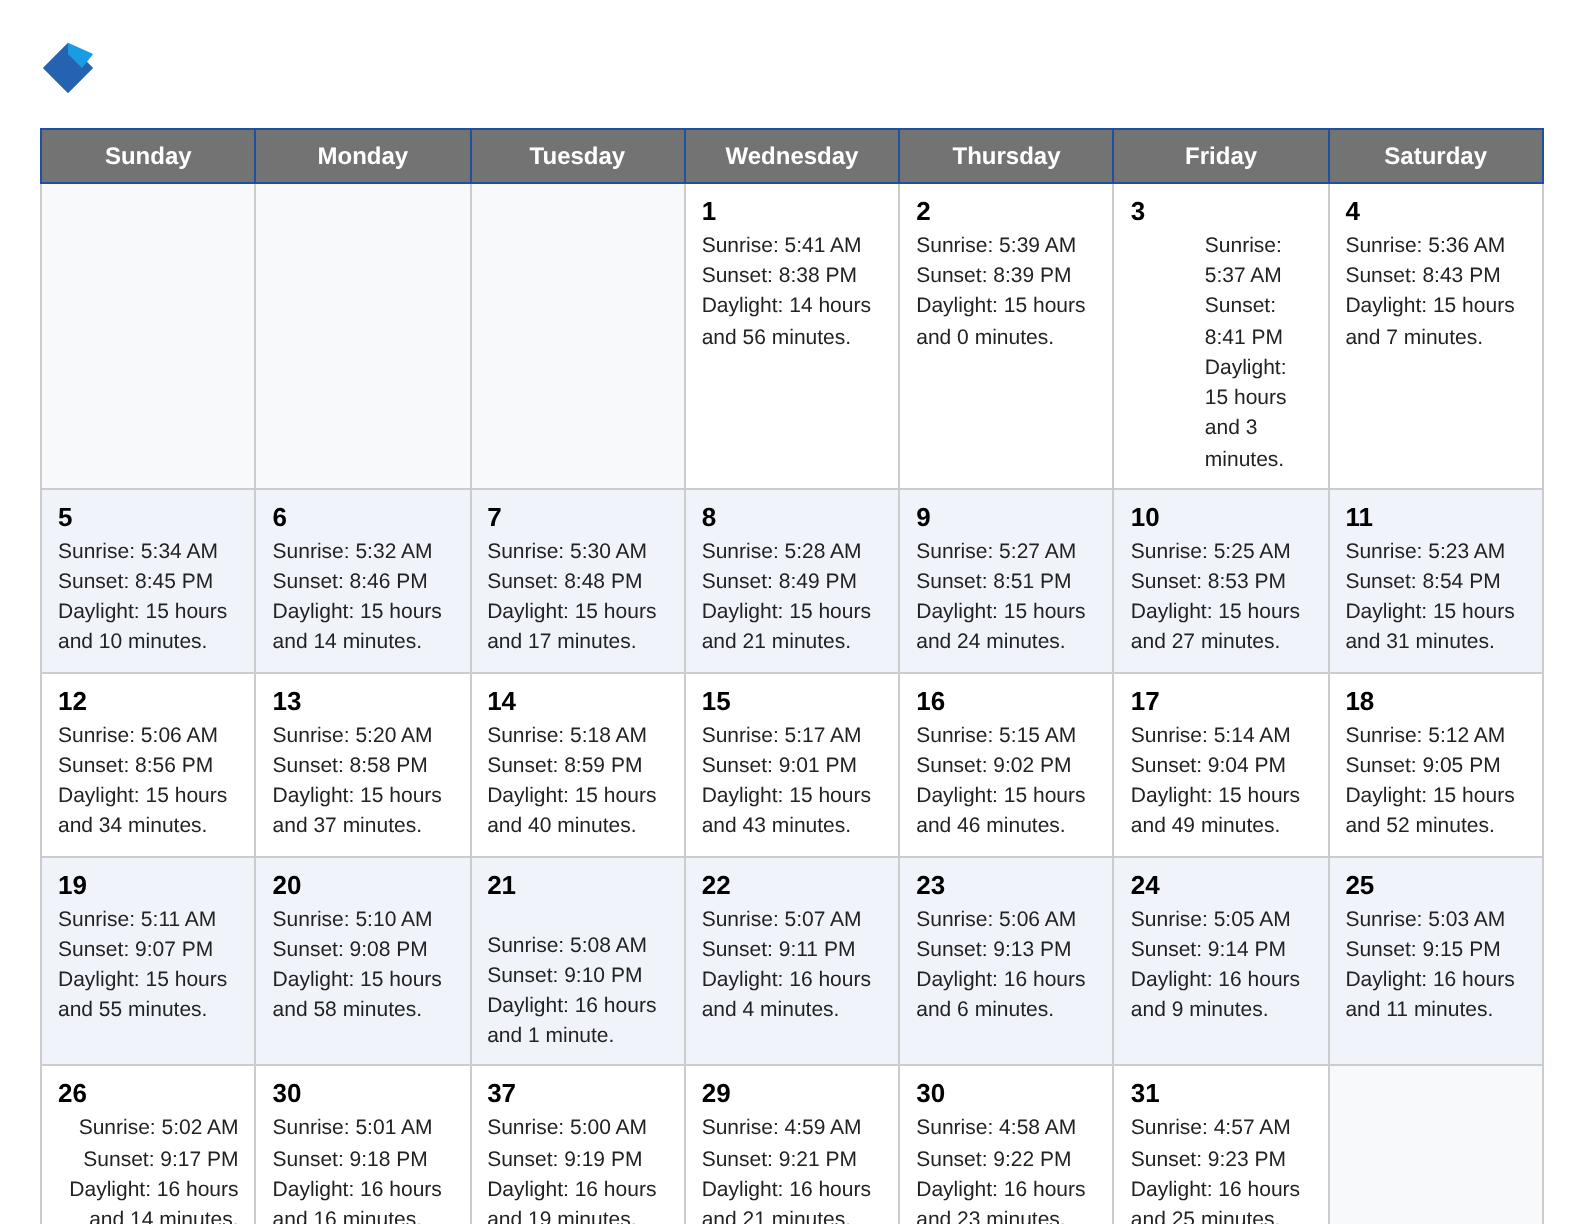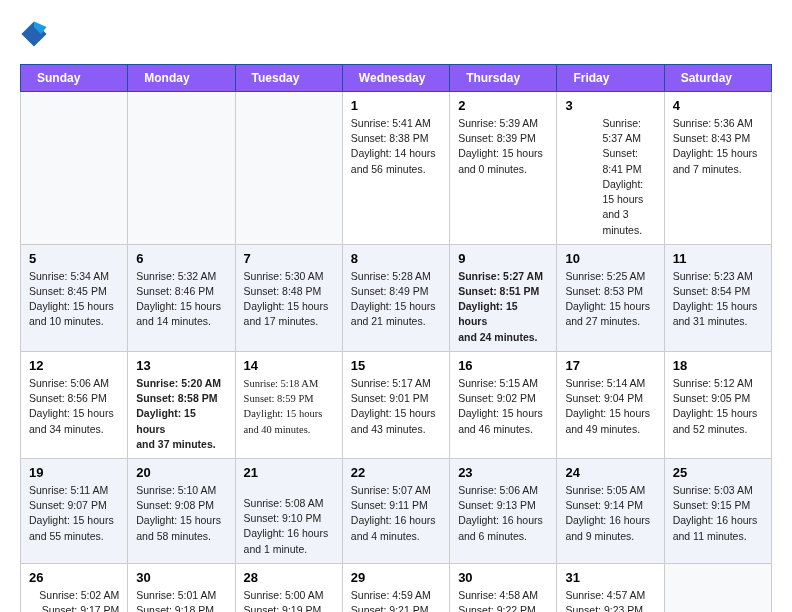--- a/index.html
+++ b/index.html
@@ -46,26 +46,26 @@
       font-size: 16px;
       font-weight: normal;
       color: #1a1a2e;
     }
     table {
       width: 100%;
       border-collapse: collapse;
       font-size: 11px;
     }
     thead tr th {
-      background: #8b5cf6;
+      background: #737373;
       color: #fff;
       font-weight: bold;
       font-size: 12px;
-      padding: 6px 16px;
-      text-align: left;
+      padding: 6px 4px;
+      text-align: center;
       border: 1px solid #1e50a0;
     }
     tbody tr td {
       border: 1px solid #ccc;
       padding: 6px 8px;
       vertical-align: top;
       width: 14.28%;
       min-height: 80px;
     }
     tbody tr:nth-child(odd) td {
@@ -181,21 +181,21 @@
         </td>
         <td>
           <span class="day-num">8</span>
           <div class="day-info" style="white-space: pre-line;">Sunrise: 5:28 AM
 Sunset: 8:49 PM
 Daylight: 15 hours
 and 21 minutes.</div>
         </td>
         <td>
           <span class="day-num">9</span>
-          <div class="day-info" style="white-space: pre-line; font-weight: bold;">Sunrise: 5:27 AM
+          <div class="day-info" style="white-space: pre-line;">Sunrise: 5:27 AM
 Sunset: 8:51 PM
 Daylight: 15 hours
 and 24 minutes.</div>
         </td>
         <td>
           <span class="day-num">10</span>
           <div class="day-info" style="white-space: pre-line;">Sunrise: 5:25 AM
 Sunset: 8:53 PM
 Daylight: 15 hours
 and 27 minutes.</div>
@@ -211,28 +211,28 @@
       <tr>
         <td>
           <span class="day-num">12</span>
           <div class="day-info" style="white-space: pre-line;">Sunrise: 5:06 AM
 Sunset: 8:56 PM
 Daylight: 15 hours
 and 34 minutes.</div>
         </td>
         <td>
           <span class="day-num">13</span>
-          <div class="day-info" style="white-space: pre-line; font-weight: bold;">Sunrise: 5:20 AM
+          <div class="day-info" style="white-space: pre-line;">Sunrise: 5:20 AM
 Sunset: 8:58 PM
 Daylight: 15 hours
 and 37 minutes.</div>
         </td>
         <td>
           <span class="day-num">14</span>
-          <div class="day-info" style="white-space: pre-line; font-family: Liberation Serif, serif;">Sunrise: 5:18 AM
+          <div class="day-info" style="white-space: pre-line;">Sunrise: 5:18 AM
 Sunset: 8:59 PM
 Daylight: 15 hours
 and 40 minutes.</div>
         </td>
         <td>
           <span class="day-num">15</span>
           <div class="day-info" style="white-space: pre-line;">Sunrise: 5:17 AM
 Sunset: 9:01 PM
 Daylight: 15 hours
 and 43 minutes.</div>
@@ -319,21 +319,21 @@
 and 14 minutes.</div>
         </td>
         <td>
           <span class="day-num">30</span>
           <div class="day-info" style="white-space: pre-line;">Sunrise: 5:01 AM
 Sunset: 9:18 PM
 Daylight: 16 hours
 and 16 minutes.</div>
         </td>
         <td>
-          <span class="day-num">28</span>
+          <span class="day-num">37</span>
           <div class="day-info" style="white-space: pre-line;">Sunrise: 5:00 AM
 Sunset: 9:19 PM
 Daylight: 16 hours
 and 19 minutes.</div>
         </td>
         <td>
           <span class="day-num">29</span>
           <div class="day-info" style="white-space: pre-line;">Sunrise: 4:59 AM
 Sunset: 9:21 PM
 Daylight: 16 hours

